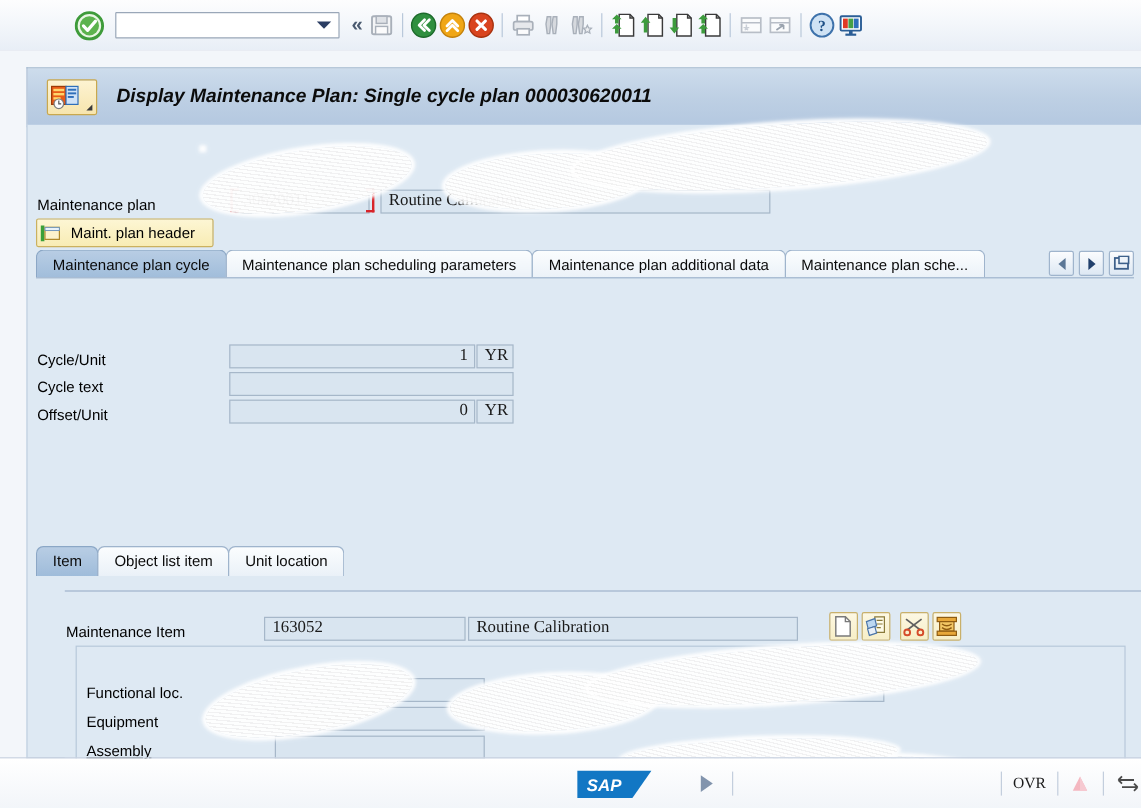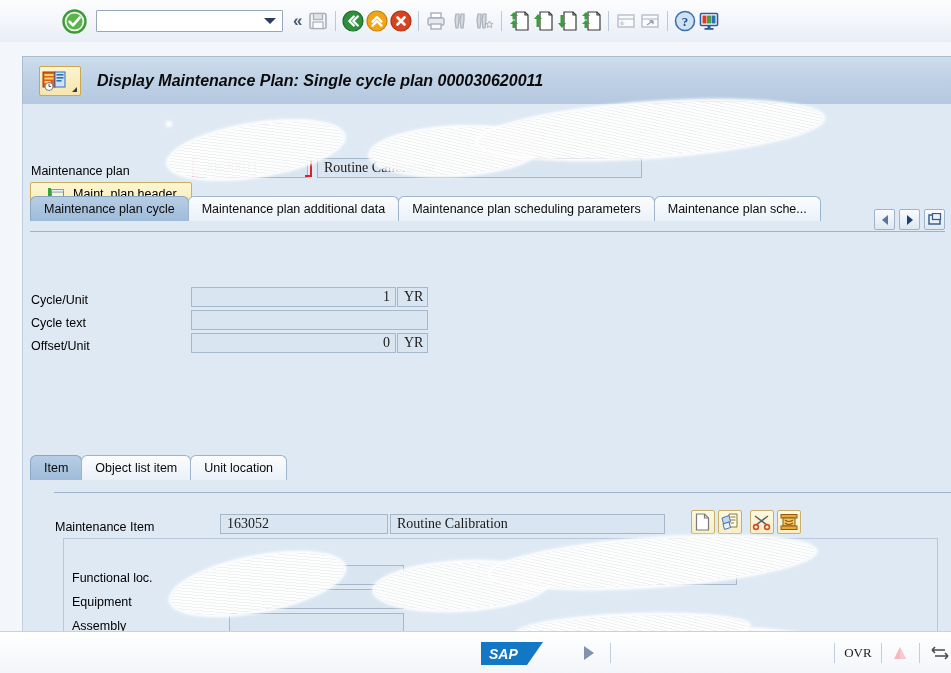--- a/index.html
+++ b/index.html
@@ -82,21 +82,21 @@
     border-top:2px solid #d8242a;border-bottom:2px solid #d8242a;
     top:-1px;box-sizing:border-box;
   }
   .brkt:before{left:-4px;border-left:2px solid #d8242a;}
   .brkt:after{right:-4px;border-right:2px solid #d8242a;}
   
   .mph{
     position:absolute;left:29px;top:179px;height:22px;
     background:linear-gradient(to bottom,#fdf6d4,#f8ecb4);
     border:1px solid #cbb15e;border-radius:2px;
-    display:flex;align-items:center;padding:0 14px 0 16px;cursor:pointer;
+    display:flex;align-items:center;padding:0 14px 0 2px;cursor:pointer;
   }
   .mph-ic{width:18px;height:15px;flex:none;margin-right:8px;position:relative;}
   
   .tabstrip{position:absolute;display:flex;align-items:flex-end;height:27px;}
   .tab{
     height:25px;line-height:25px;padding:0 13px;box-sizing:border-box;
     background:linear-gradient(to bottom,#fbfdfe,#eaf1f8);
     border:1px solid #9fb4cc;border-bottom:0;
     border-radius:6px 6px 0 0;font-size:12.5px;color:#0a0a0a;
     white-space:nowrap;cursor:pointer;margin-right:-1px;
@@ -348,24 +348,24 @@
       <span class="mph-ic">
         <svg width="18" height="15" viewBox="0 0 18 15">
           <path d="M1 1 h3 v13 h-3 z" fill="#3aa03a"></path>
           <path d="M4.5 2.5 h12 v10 h-12 z" fill="#fdf3cd" stroke="#b08a2c" stroke-width="1"></path>
           <path d="M4.5 2.5 h12 v2.6 h-12 z" fill="#e8f2fb" stroke="#6e94bd" stroke-width="0.8"></path>
         </svg>
       </span>
       <span>Maint. plan header</span>
     </div>
 
-    <div class="tabstrip" style="left:7px;top:90px;">
+    <div class="tabstrip" style="left:7px;top:102px;">
       <div class="tab sel">Maintenance plan cycle</div>
+      <div class="tab">Maintenance plan scheduling parameters</div>
       <div class="tab">Maintenance plan additional data</div>
-      <div class="tab">Maintenance plan scheduling parameters</div>
       <div class="tab">Maintenance plan sche...</div>
     </div>
 
     <div style="position:absolute;left:847px;top:105px;display:flex;">
       <div class="navbtn">
           <span class="tri-l"></span>
         </div>
       <div class="navbtn">
           <span class="tri-r"></span>
         </div>

